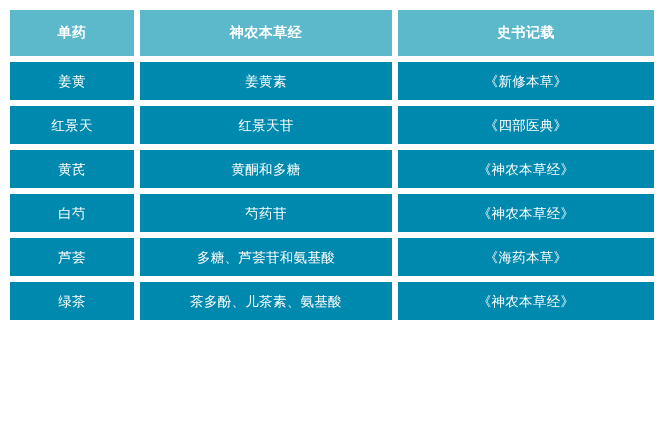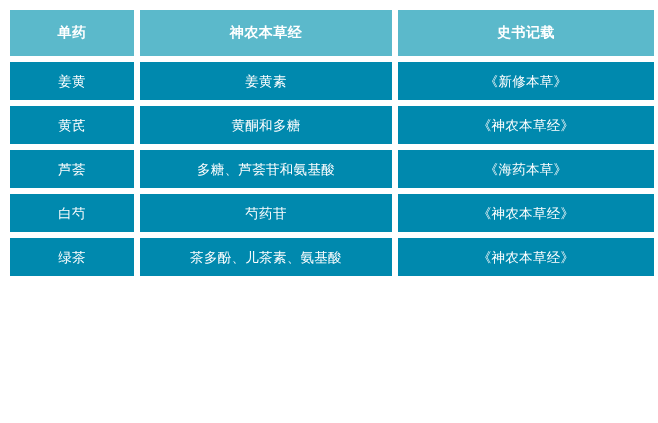--- a/index.html
+++ b/index.html
@@ -77,33 +77,38 @@
         <th>史书记载</th>
       </tr>
     </thead>
     <tbody>
       <tr>
         <td>姜黄</td>
         <td>姜黄素</td>
         <td>《新修本草》</td>
       </tr>
       <tr>
+        <td>红景天</td>
+        <td>红景天苷</td>
+        <td>《四部医典》</td>
+      </tr>
+      <tr>
         <td>黄芪</td>
         <td>黄酮和多糖</td>
+        <td>《神农本草经》</td>
+      </tr>
+      <tr>
+        <td>白芍</td>
+        <td>芍药苷</td>
         <td>《神农本草经》</td>
       </tr>
       <tr>
         <td>芦荟</td>
         <td>多糖、芦荟苷和氨基酸</td>
         <td>《海药本草》</td>
-      </tr>
-      <tr>
-        <td>白芍</td>
-        <td>芍药苷</td>
-        <td>《神农本草经》</td>
       </tr>
       <tr>
         <td>绿茶</td>
         <td>茶多酚、儿茶素、氨基酸</td>
         <td>《神农本草经》</td>
       </tr>
     </tbody>
   </table>
 </div>
 

